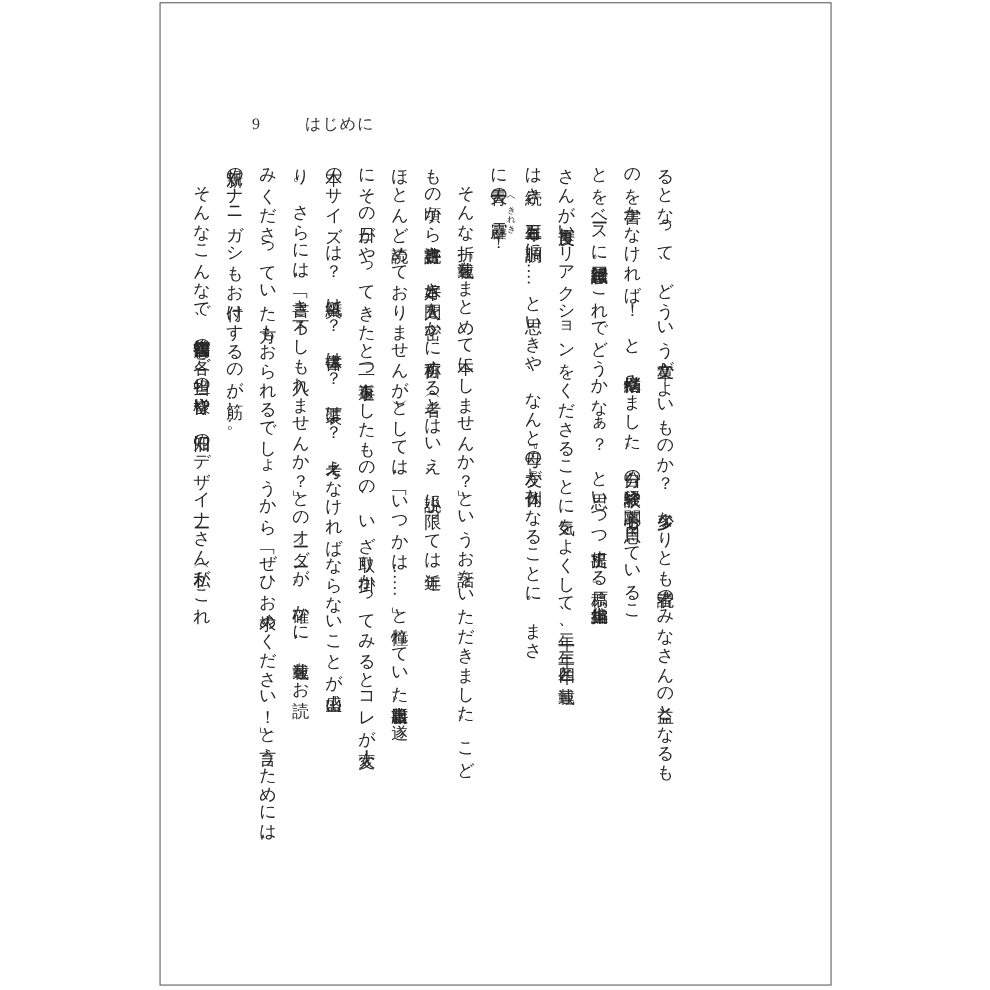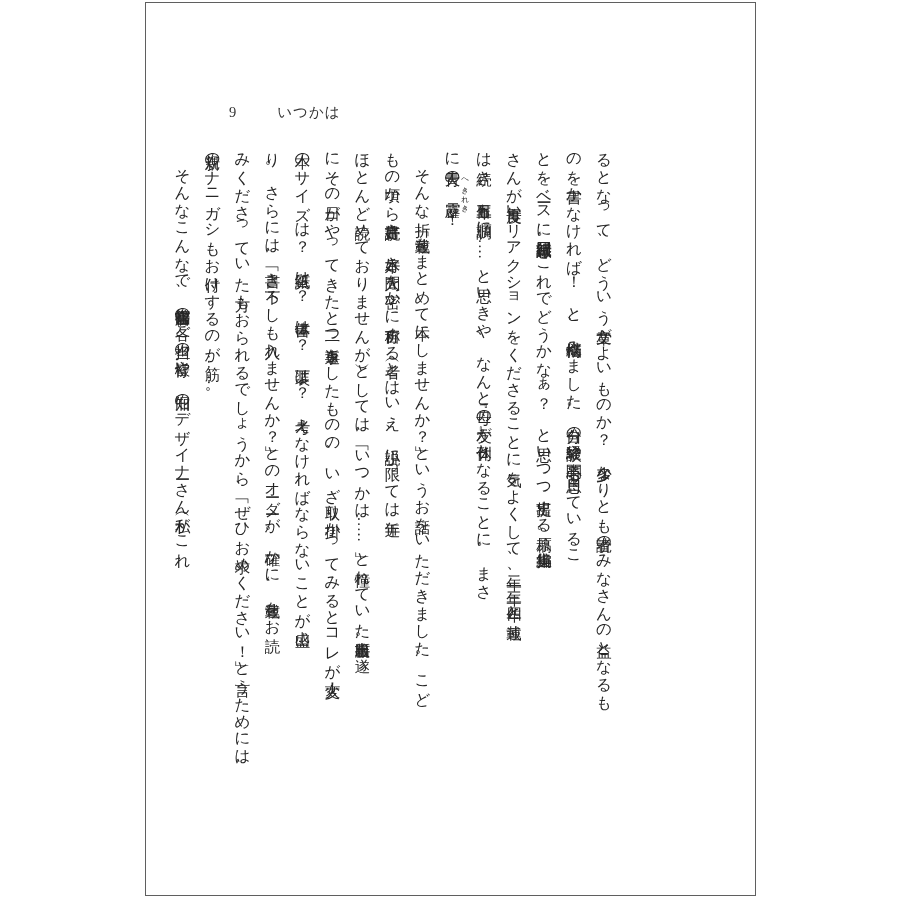--- a/index.html
+++ b/index.html
@@ -59,21 +59,21 @@
   }
 </style>
 </head>
 <body>
 
 <div class="stage">
   <div class="book-page">
 
     <div class="running-head">
       <span>9</span>
-      <span>いつかは</span>
+      <span>はじめに</span>
     </div>
 
     <div class="body-text" id="body-text">
         <div class="tcol">るとなって、どういう文章がよいものか？　多少なりとも読者のみなさんの益となるも</div>
         <div class="tcol">のを書かなければ！　と、結構悩みました。自分の経験談や関心事、日々思っているこ</div>
         <div class="tcol">とをベースに毎回試行錯誤。これでどうかなぁ？　と思いつつ提出する原稿。担当編集</div>
         <div class="tcol">さんが毎度良いリアクションをくださることに気をよくして、二年、三年、四年と連載</div>
         <div class="tcol">は続き、五年目も順調に……と思いきや、なんと『母の友』が休刊となることに。まさ</div>
         <div class="tcol">に青天の<ruby>霹靂<rt>へきれき</rt></ruby>！</div>
         <div class="tcol">　そんな折、「連載をまとめて本にしませんか？」というお話をいただきました。こど</div>

